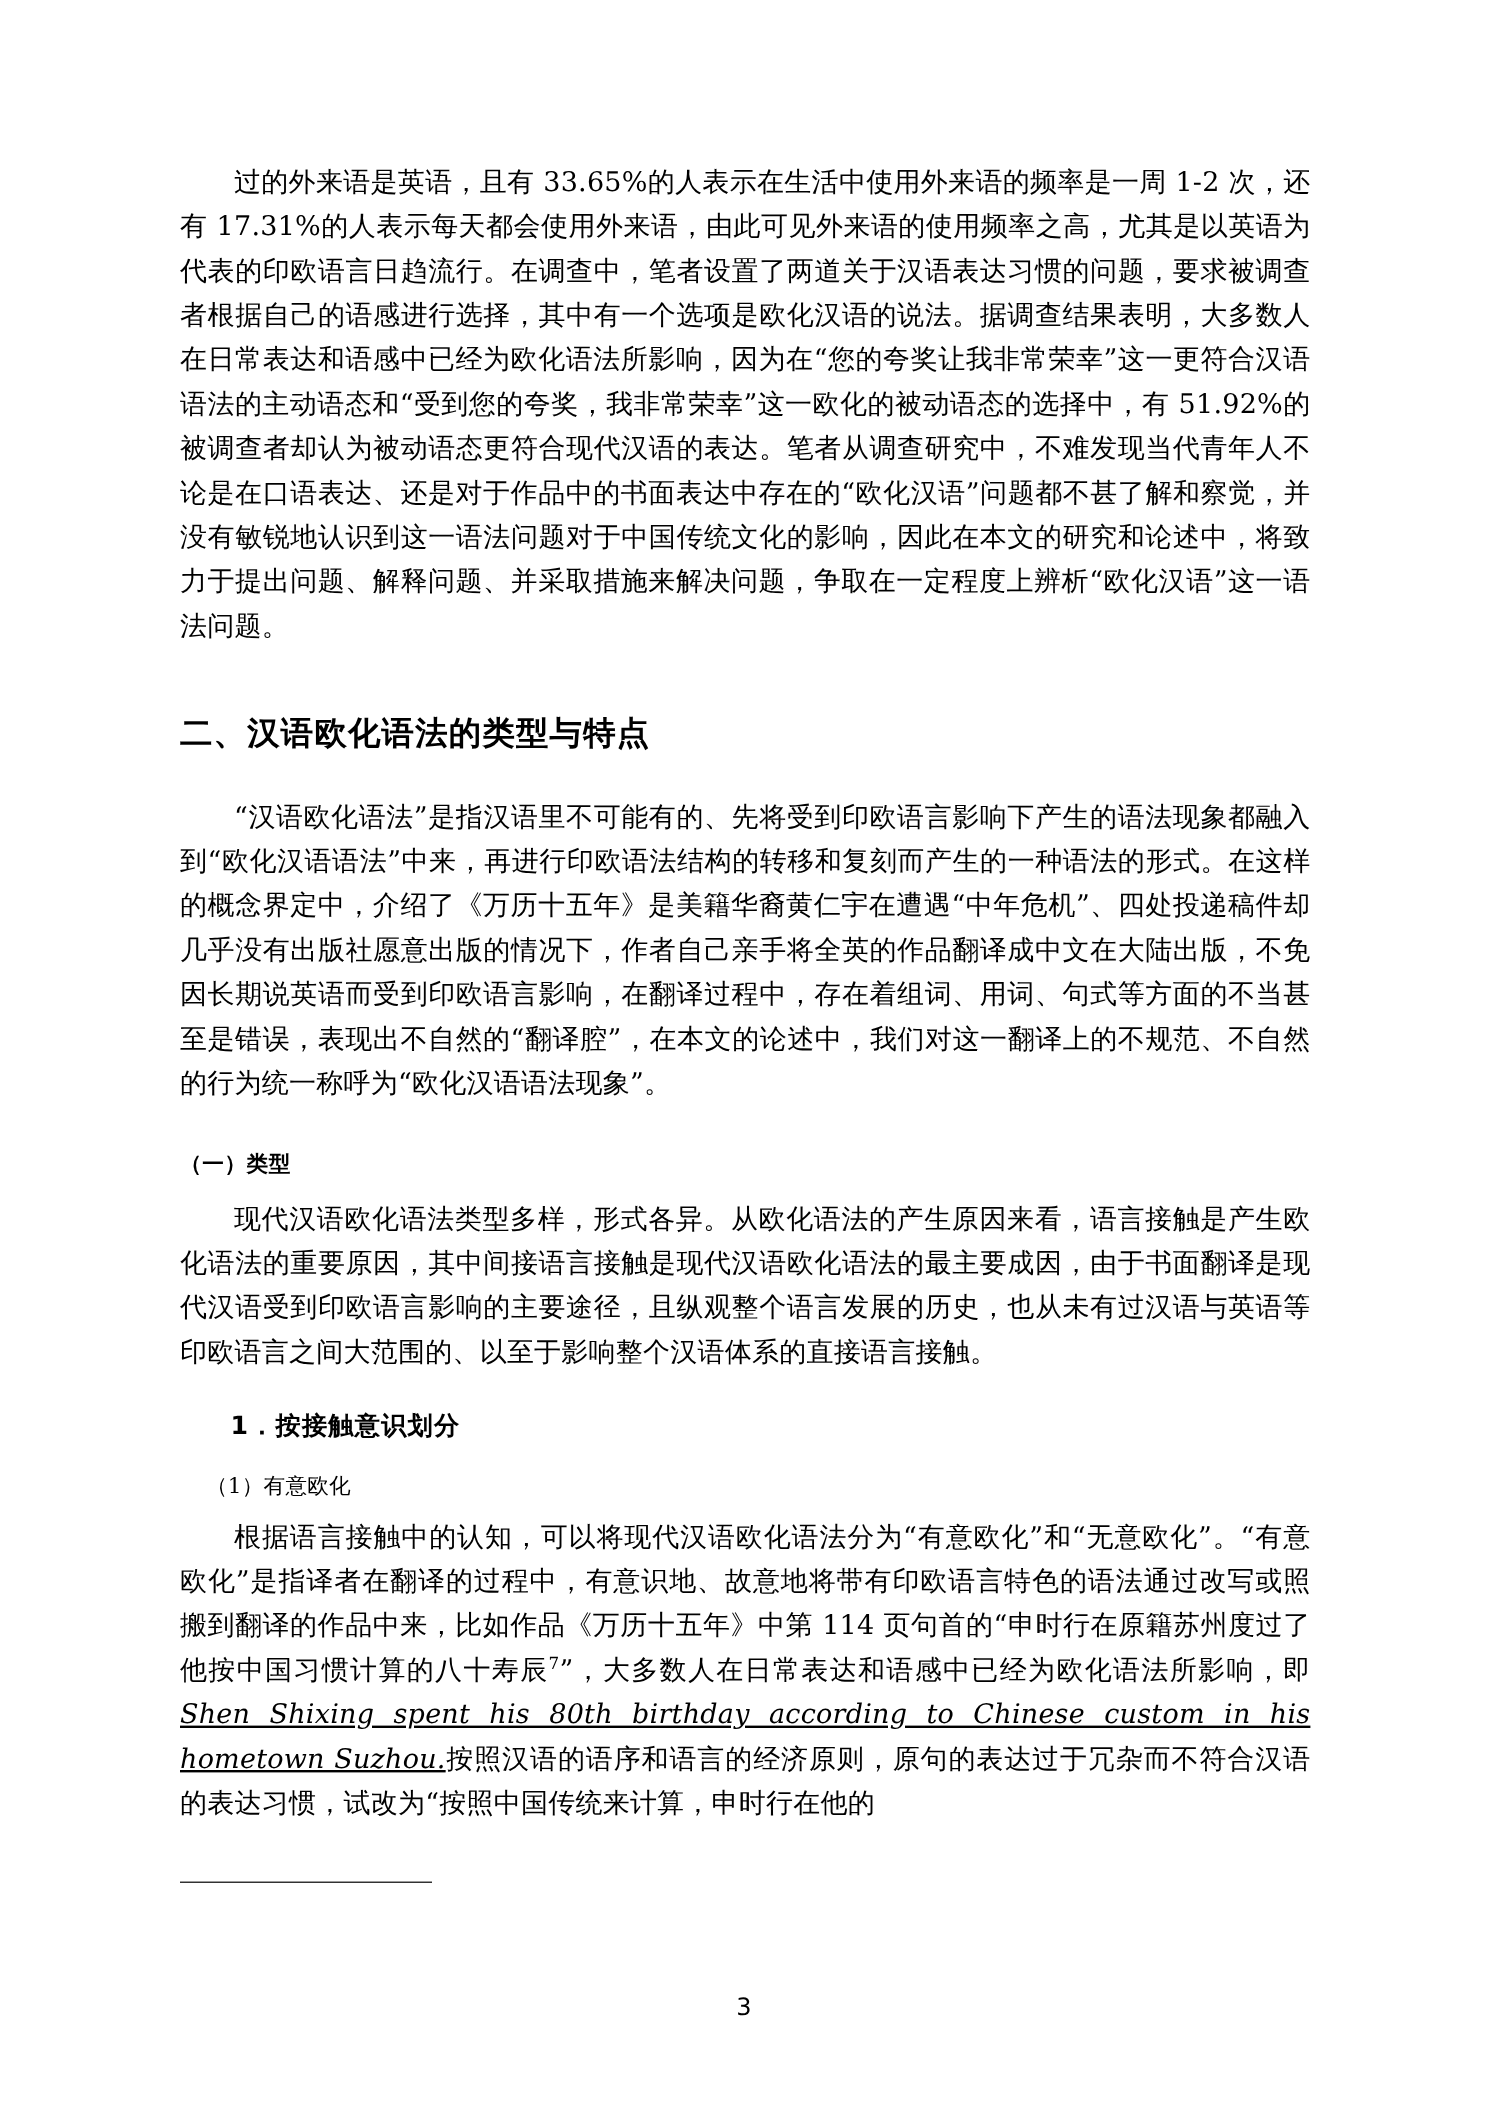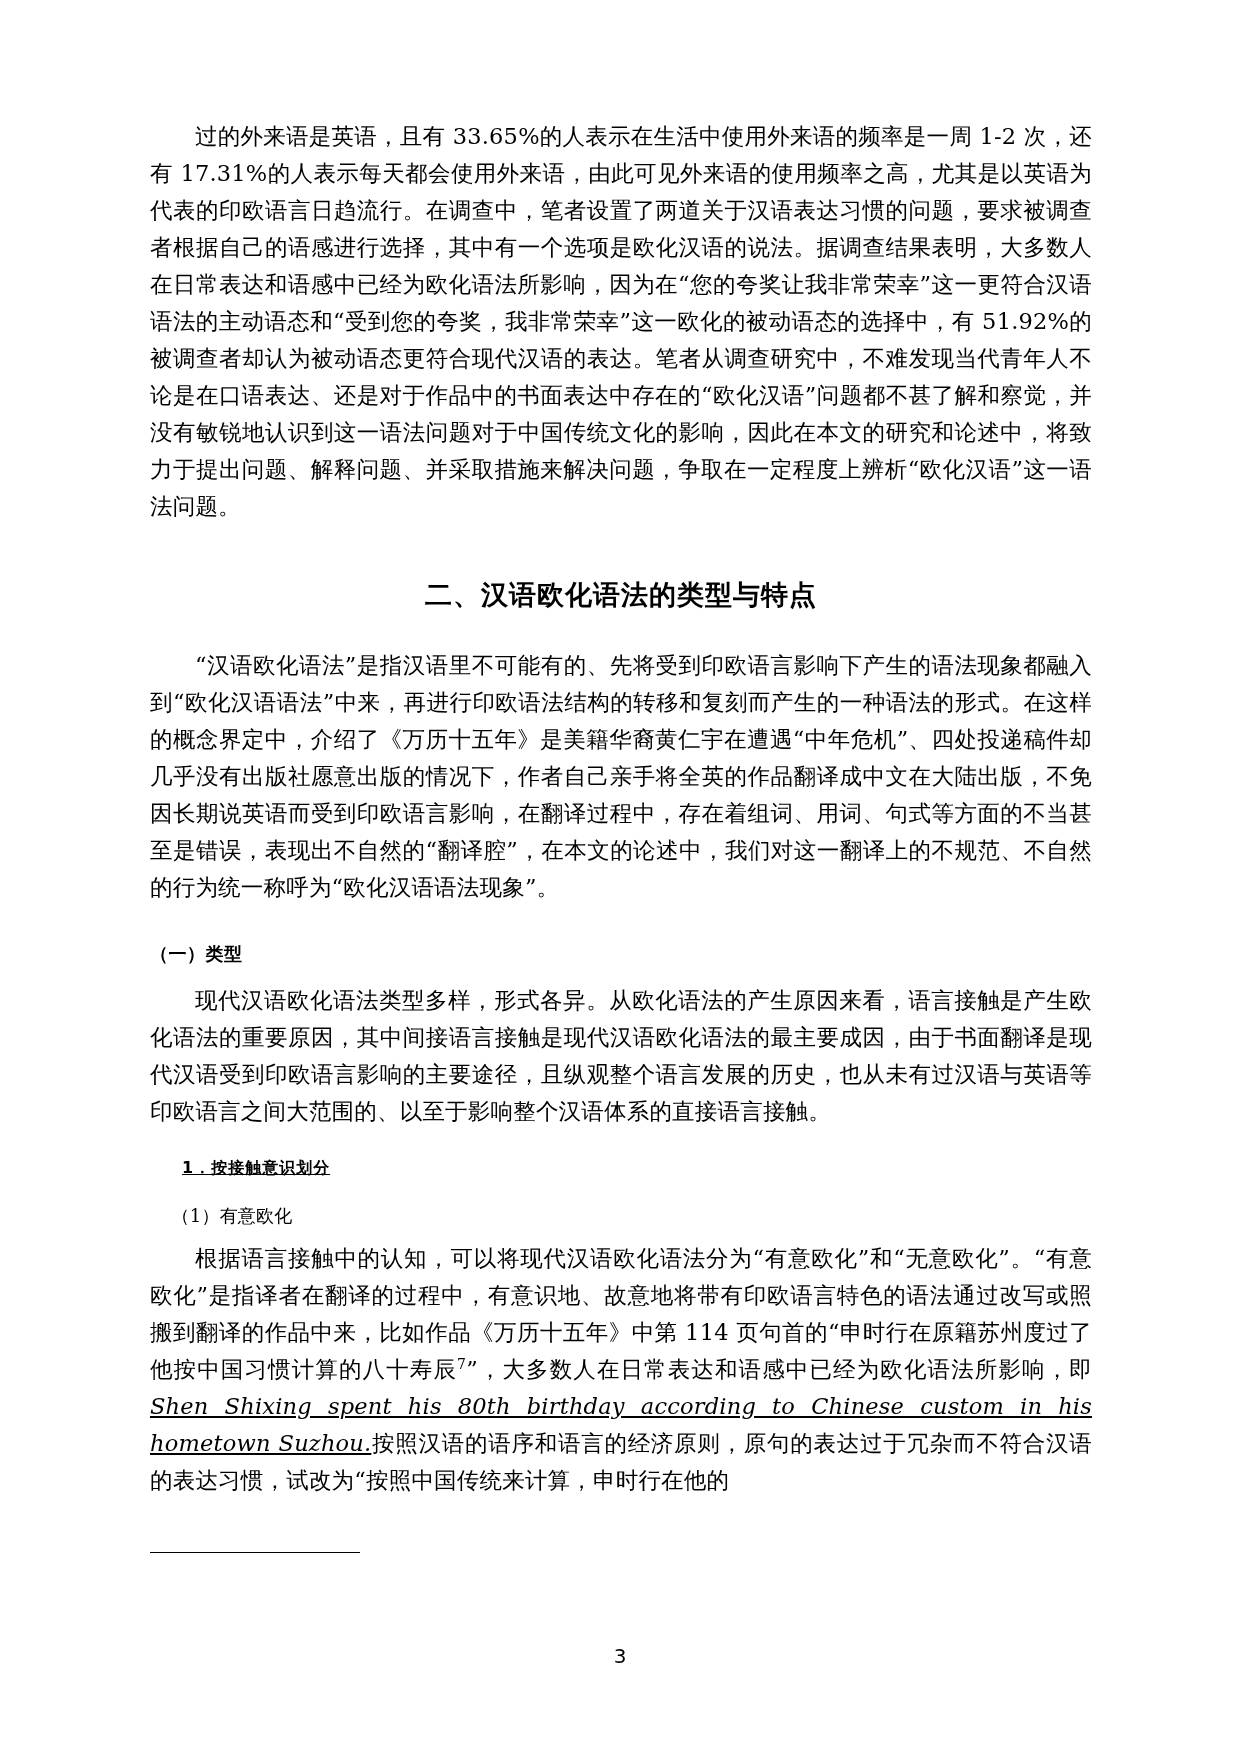--- a/index.html
+++ b/index.html
@@ -9,21 +9,21 @@
   }
   body {
     width: 1240px;
     height: 1754px;
     position: relative;
     font-family: "DejaVu Serif", "Liberation Serif", serif;
     color: #000000;
   }
   .page {
     position: absolute;
-    left: 0; top: 0;
+    left: 0; top: 16px;
     width: 1240px;
     height: 1388px;
     box-sizing: border-box;
     padding: 118px 148px 60px 150px;
   }
   .body-text {
     font-size: 22.5px;
     line-height: 37px;
     text-align: justify;
     text-justify: inter-ideograph;
@@ -31,41 +31,40 @@
   }
   .indent2 {
     text-indent: 2em;
   }
   .para-block {
     margin-bottom: 0;
   }
   h2.section-heading {
     font-size: 27px;
     font-weight: bold;
-    text-align: center;
+    text-align: left;
     margin: 52px 0 34px 0;
     letter-spacing: 1px;
     font-family: "DejaVu Sans", "Liberation Sans", sans-serif;
   }
   h3.subsection-heading {
     font-size: 18px;
     font-weight: bold;
     text-align: left;
     margin: 36px 0 16px 0;
     letter-spacing: 0.5px;
     font-family: "DejaVu Sans", "Liberation Sans", sans-serif;
   }
   h4.item-heading {
-    font-size: 16px;
+    font-size: 21px;
     font-weight: bold;
     margin: 28px 0 14px 0;
     text-indent: 2em;
     font-family: "DejaVu Sans", "Liberation Sans", sans-serif;
     letter-spacing: 1px;
-    text-decoration: underline;
   }
   .sub-label {
     font-size: 18px;
     text-indent: 1.2em;
     margin: 18px 0 6px 0;
   }
   .italic-en {
     font-style: italic;
     text-decoration: underline;
   }

